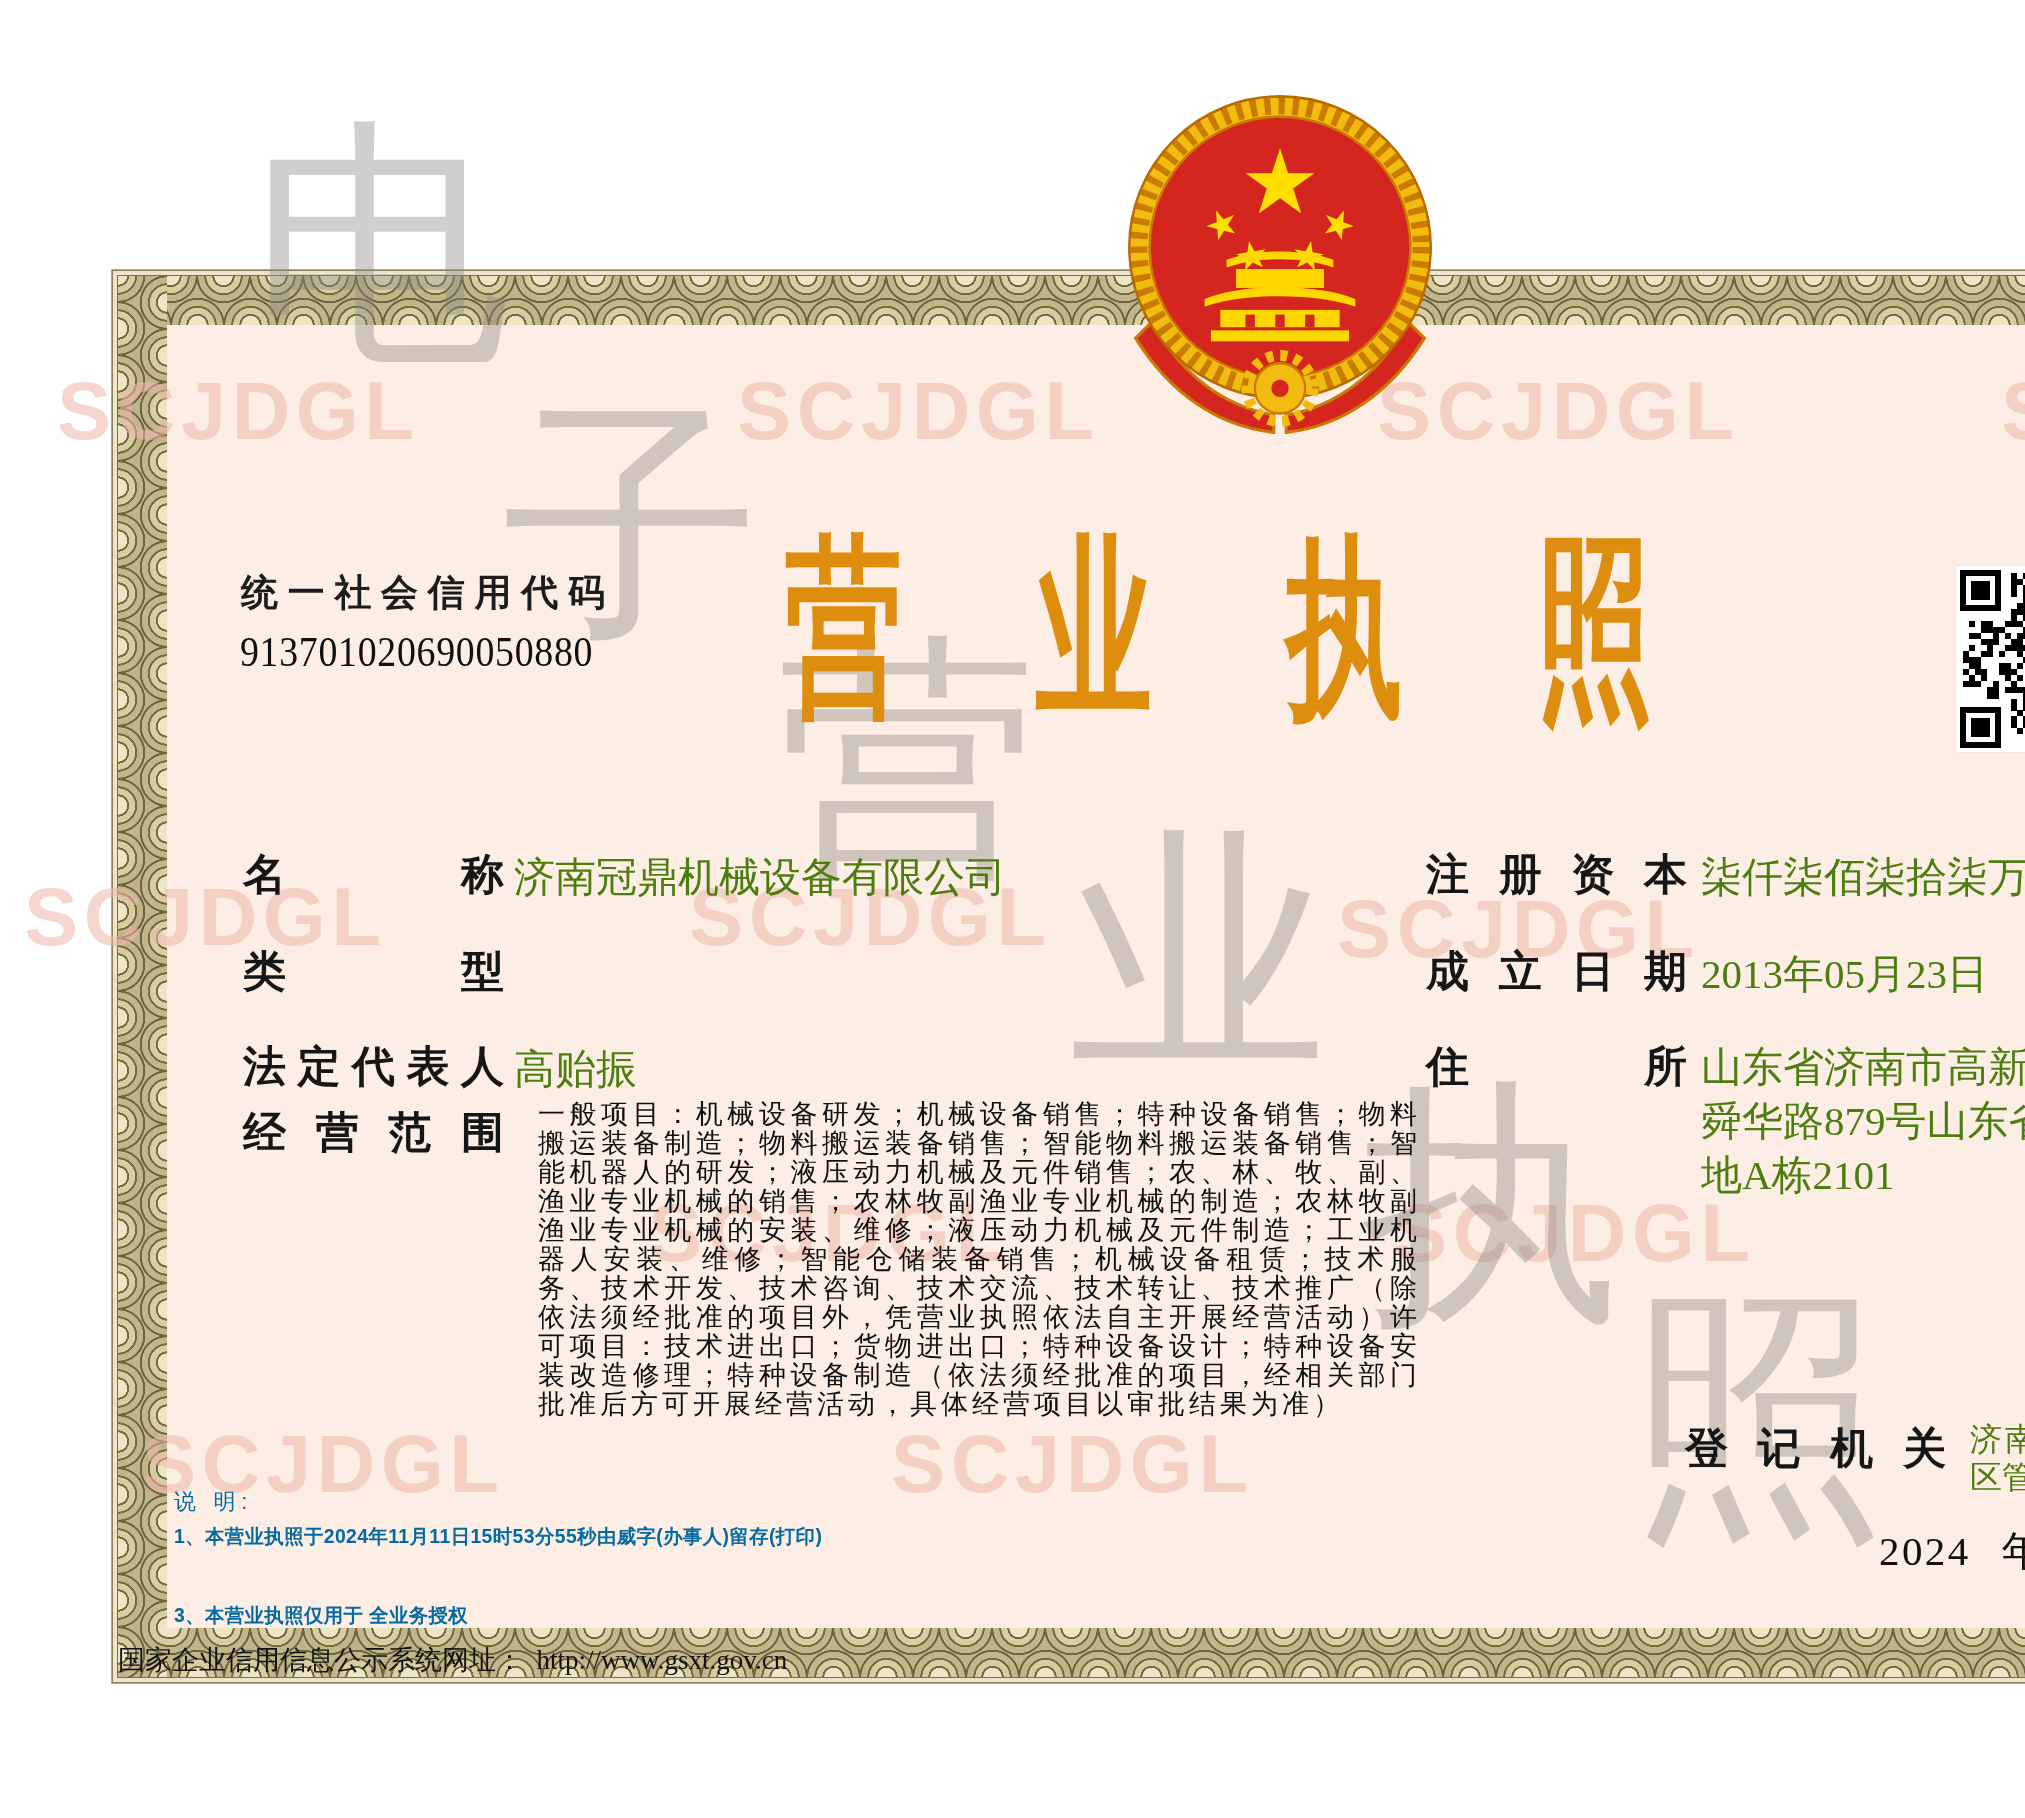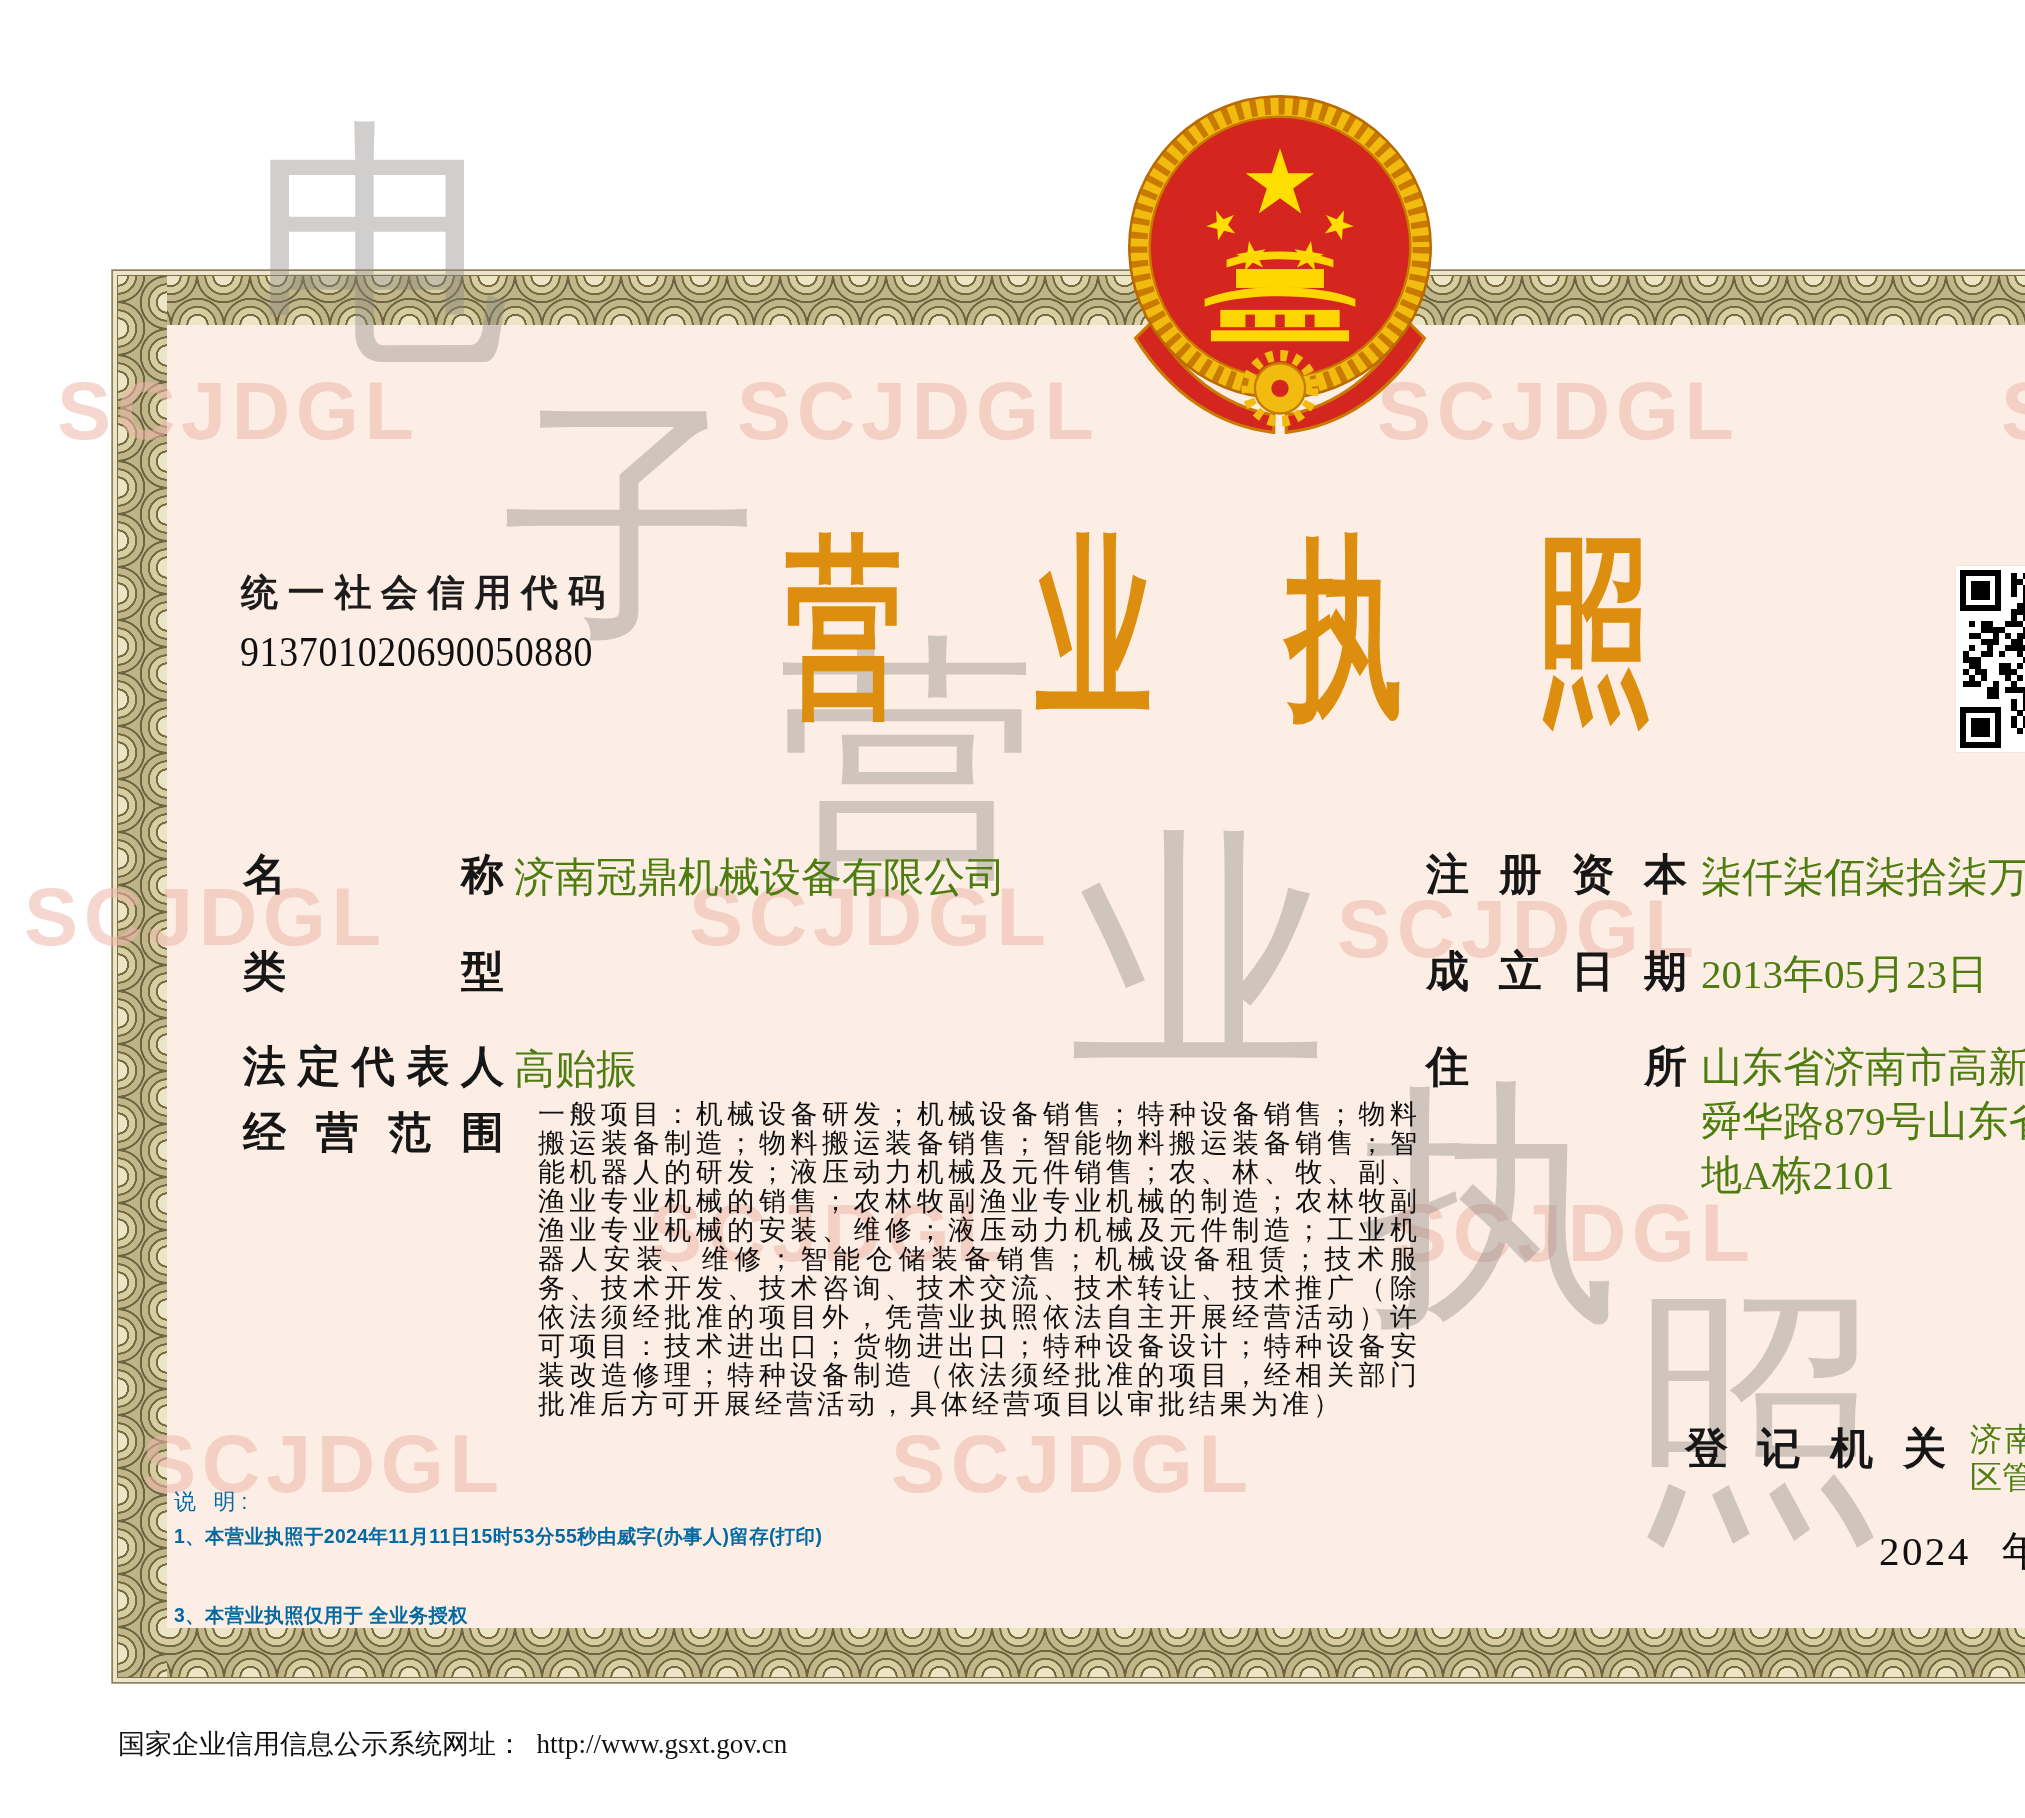--- a/index.html
+++ b/index.html
@@ -228,21 +228,21 @@
 
     <div class="abs lbl" style="left:1685px;top:1425px">登记机关</div>
     <div class="abs val registry-val" style="left:1970px;top:1420px">济南高新技术产业开发区管委会市场监管局</div>
 
     <div class="abs issue-date" style="left:1879px;top:1524px">2024 年 11月01 日</div>
 
     <div class="abs note note-title" style="left:174px;top:1487px">说 明:</div>
     <div class="abs note note-item" style="left:174px;top:1523px">1、本营业执照于2024年11月11日15时53分55秒由威字(办事人)留存(打印)</div>
     <div class="abs note note-item" style="left:174px;top:1602px">3、本营业执照仅用于 全业务授权</div>
 
-    <div class="abs footer-left" style="left:118px;top:1726px">国家企业信用信息公示系统网址：  http://www.gsxt.gov.cn</div>
+    <div class="abs footer-left" style="left:118px;top:1642px">国家企业信用信息公示系统网址：  http://www.gsxt.gov.cn</div>
 
   </div>
 
   <svg class="emblem" style="left:1123px;top:90px;width:314px;height:377px" viewBox="0 0 200 240" xmlns="http://www.w3.org/2000/svg">
     <defs>
       <polygon id="star" points="0,-10 2.26,-3.09 9.51,-3.09 3.65,1.18 5.88,8.09 0,3.83 -5.88,8.09 -3.65,1.18 -9.51,-3.09 -2.26,-3.09" fill="#ffde00"></polygon>
     </defs>
 
     <path d="M18,148 C40,185 68,202 96,207 L96,218 C60,214 30,193 8,158 Z" fill="#d4261e" stroke="#c97a00" stroke-width="2"></path>
     <path d="M182,148 C160,185 132,202 104,207 L104,218 C140,214 170,193 192,158 Z" fill="#d4261e" stroke="#c97a00" stroke-width="2"></path>

